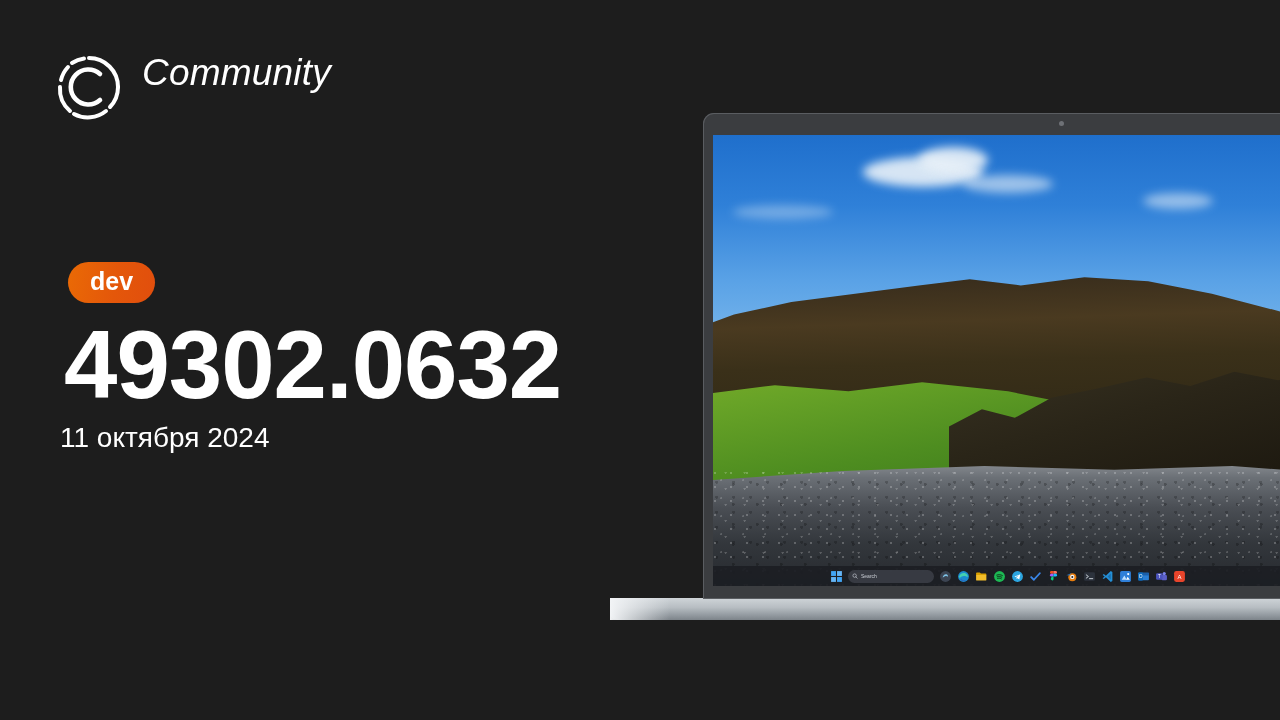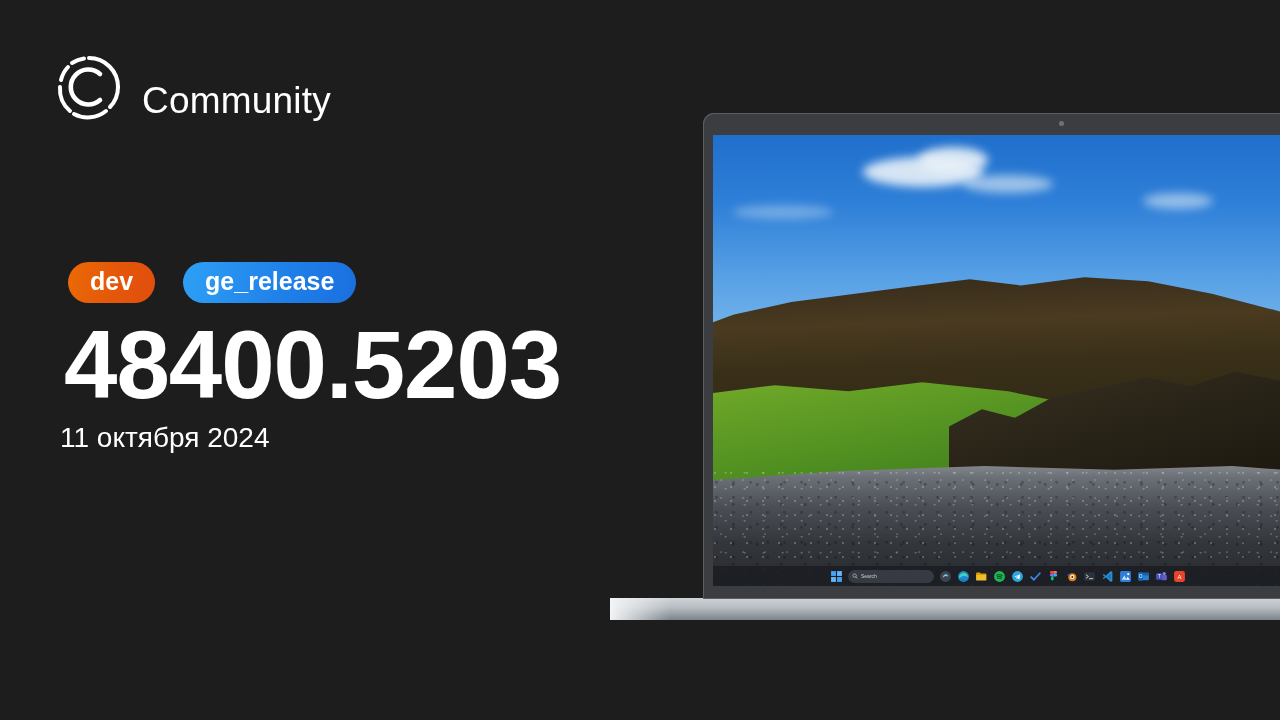--- a/index.html
+++ b/index.html
@@ -5,26 +5,26 @@
   * { box-sizing: border-box; margin: 0; padding: 0; }
   html, body {
     width: 1280px; height: 720px;
     background: #1d1d1d;
     overflow: hidden;
     font-family: "Liberation Sans", sans-serif;
   }
   #stage { position: relative; width: 1280px; height: 720px; background: #1d1d1d; }
 
   
-  .brand { position: absolute; left: 54px; top: 52px; display: flex; align-items: flex-end; gap: 18px; }
+  .brand { position: absolute; left: 54px; top: 52px; display: flex; align-items: flex-start; gap: 18px; font-style: italic; }
   .brand-logo { width: 70px; height: 70px; display: block; }
   .brand-name { color: #ffffff; font-size: 37px; font-weight: 400; letter-spacing: .2px; }
 
   
-  .badges { position: absolute; left: 68px; top: 262px; display: flex; gap: 28px; }
+  .badges { position: absolute; left: 68px; top: 262px; display: flex; gap: 12px; }
   .badge {
     color: #fff; font-size: 25px; font-weight: 700;
     border-radius: 24px; padding: 7px 22px 9px; line-height: 1;
     display: inline-flex; align-items: center;
   }
   .badge-dev { background: linear-gradient(100deg,#ea6a05 0%,#e4570a 55%,#e14e0d 100%); }
   .badge-branch { background: linear-gradient(100deg,#2ea0f5 0%,#1f7fe8 60%,#1b6fe0 100%); }
 
   
   .build {
@@ -144,24 +144,23 @@
           <path d="M18 11 A29 29 0 0 1 30 6.5" stroke-width="4"></path>
           <path d="M46 22 A17.5 17.5 0 1 0 46 48" stroke-width="4.6"></path>
         </g>
       </svg>
     </span>
     <span class="brand-name">Community</span>
   </div>
 
   <div class="badges">
     <span class="badge badge-dev">dev</span>
-    <span class="badge badge-branch">ge_release</span>
   </div>
 
-  <div class="build">48400.5203</div>
+  <div class="build">49302.0632</div>
   <div class="builddate">11 октября 2024</div>
 
   <div class="laptop-base"></div>
   <div class="laptop-lid">
     <span class="camera-dot"></span>
 
     <div class="lid-screen">
 
       <div class="wallpaper">
         <div class="wp-sky">

